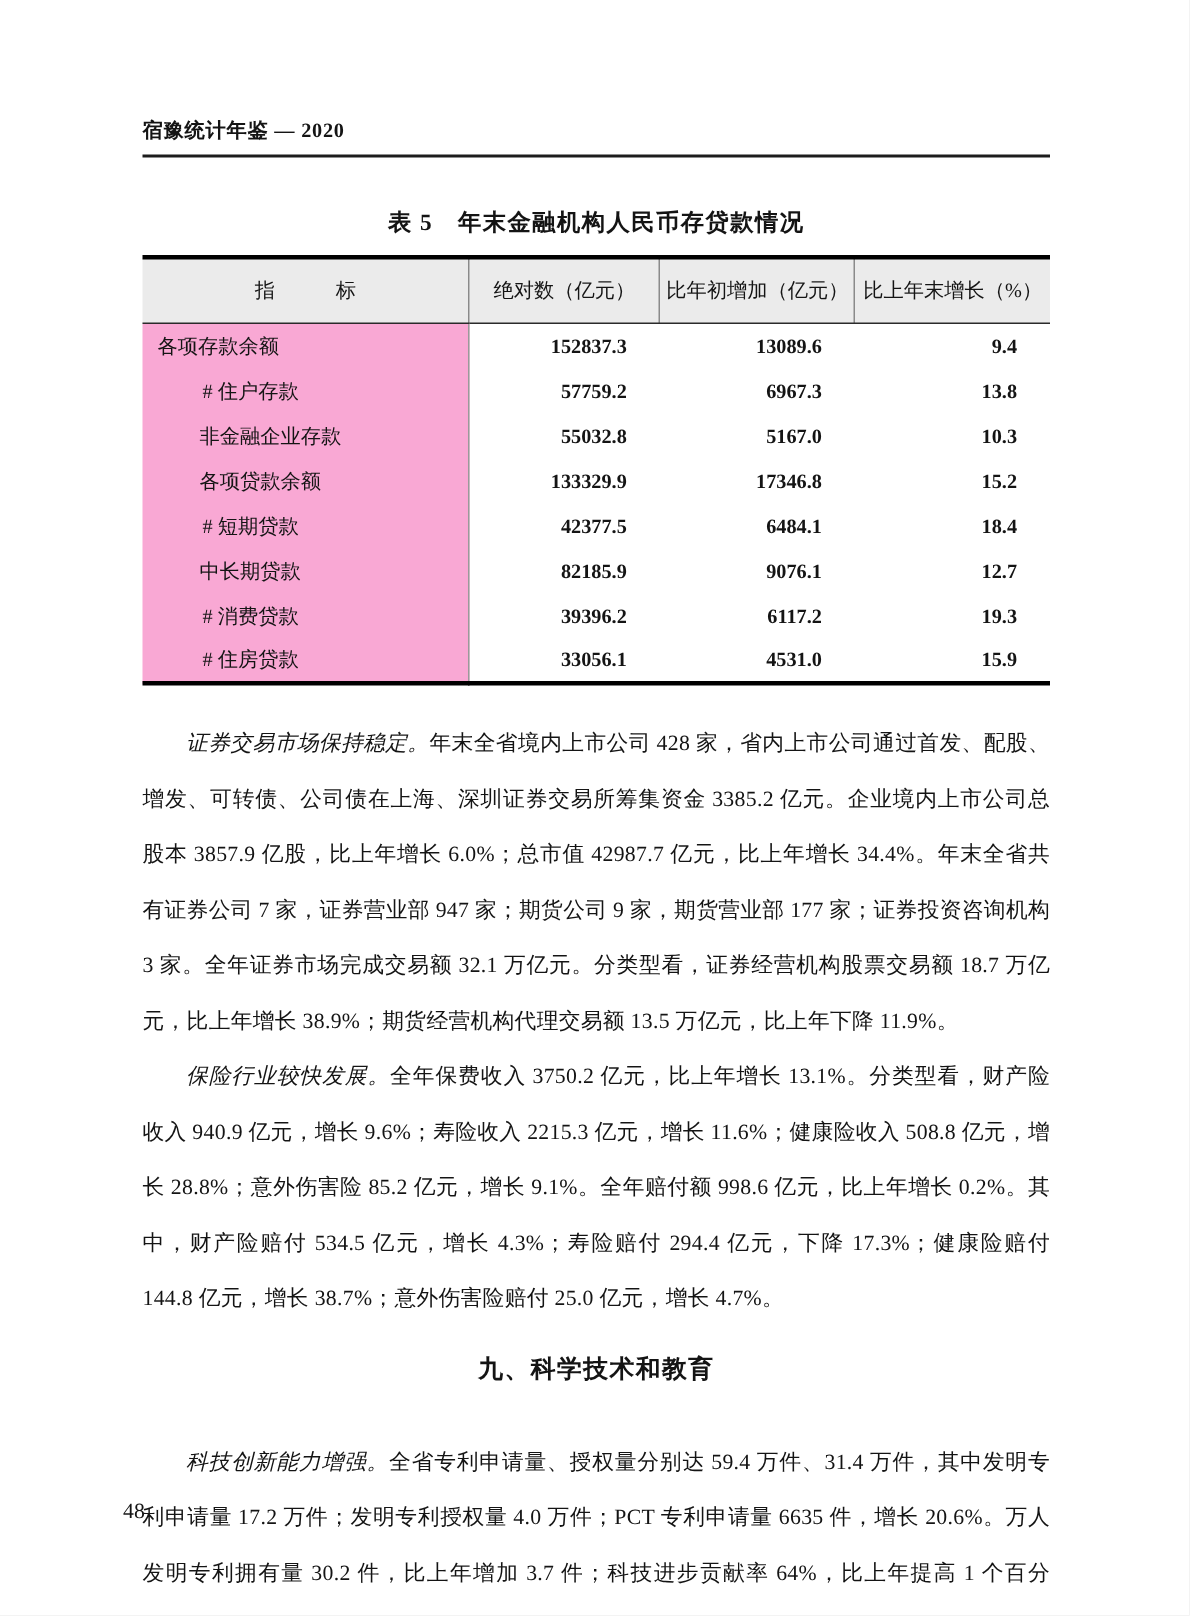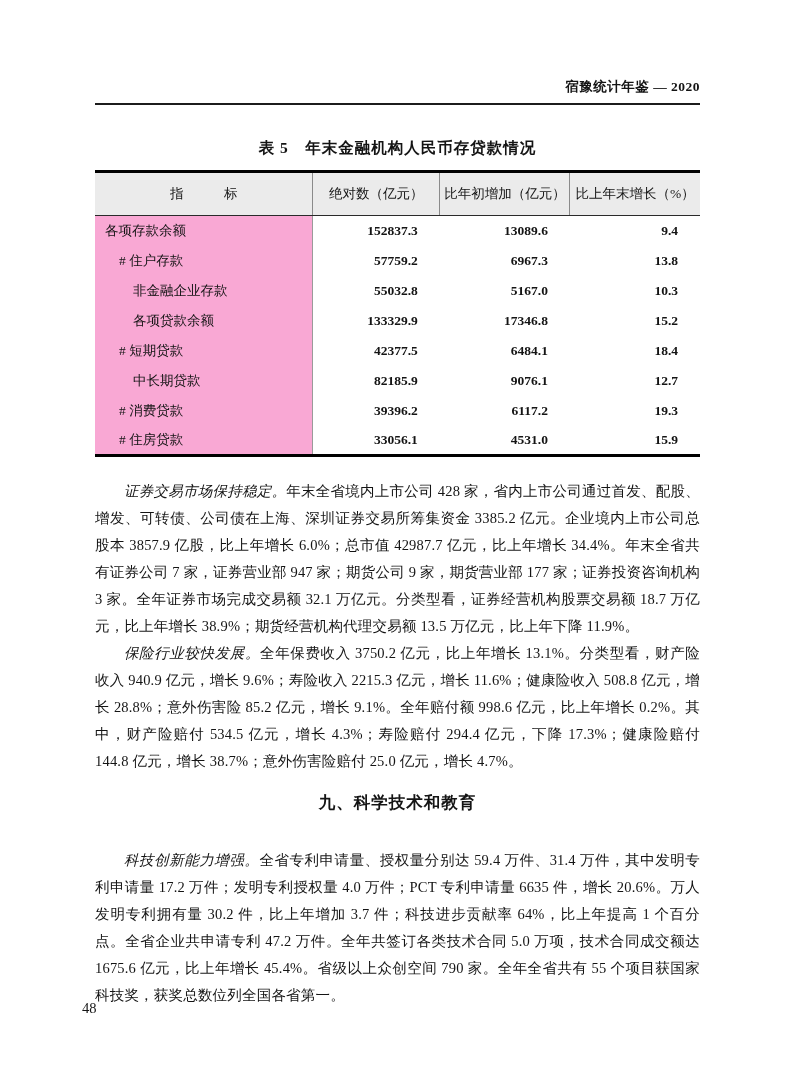--- a/index.html
+++ b/index.html
@@ -4,44 +4,44 @@
 <style>
   * { margin: 0; padding: 0; box-sizing: border-box; }
   html, body { background: #e9e9e9; }
   body { width: 793px; height: 1077px; overflow: hidden;
          font-family: "Liberation Serif", "DejaVu Serif", serif; color: #141414; }
   .page { position: relative; width: 793px; height: 1077px; background: #ffffff; }
   .content { padding: 78px 93px 0 95px; }
 
   
   .running-head { font-size: 13.5px; font-weight: bold; letter-spacing: .5px;
-                  padding-bottom: 7px; border-bottom: 2px solid #1c1c1c; text-align: right; }
+                  padding-bottom: 7px; border-bottom: 2px solid #1c1c1c; }
 
   
   .table-title { text-align: center; font-weight: bold; font-size: 15.5px;
                  margin: 33px 0 11px; letter-spacing: 1px; }
 
   
   table.stat { width: 100%; border-collapse: collapse; table-layout: fixed;
                border-top: 3px solid #000; border-bottom: 3px solid #000;
                font-size: 13.5px; }
   col.c1 { width: 36%; } col.c2 { width: 21%; } col.c3 { width: 21.5%; } col.c4 { width: 21.5%; }
   table.stat thead th { background: #ebebeb; font-weight: normal; height: 44px;
                         text-align: center; border-bottom: 1.5px solid #2a2a2a;
                         border-right: 1px solid #8a8a8a; vertical-align: middle; }
   table.stat thead th:last-child { border-right: none; }
   table.stat tbody td { height: 30px; vertical-align: middle; }
   table.stat tbody td.label { background: #f9a8d4; border-right: 1px solid #9a9a9a; }
   table.stat tbody td.num { text-align: right; padding-right: 22px;
                             font-family: "Liberation Serif", "DejaVu Serif", serif; font-weight: bold; }
-  .ind-0 { padding-left: 10px; } .ind-1 { padding-left: 24px; } .ind-2 { padding-left: 38px; }
+  .ind-0 { padding-left: 10px; } .ind-1 { padding-left: 40px; } .ind-2 { padding-left: 38px; }
 
   
   .bodytext { margin-top: 21px; }
-  .para { font-size: 14.5px; line-height: 27px; text-align: justify;
+  .para { font-size: 14.5px; line-height: 37px; text-align: justify;
           text-indent: 2em; letter-spacing: .2px; }
   .lead { font-style: italic; }
 
   .section-heading { text-align: center; font-weight: bold; font-size: 16.5px;
                      margin: 17px 0 33px; letter-spacing: 1px; }
 
   .page-number { position: absolute; left: 82px; top: 1000px; font-size: 14.5px; }
 </style>
 </head>
 <body>

